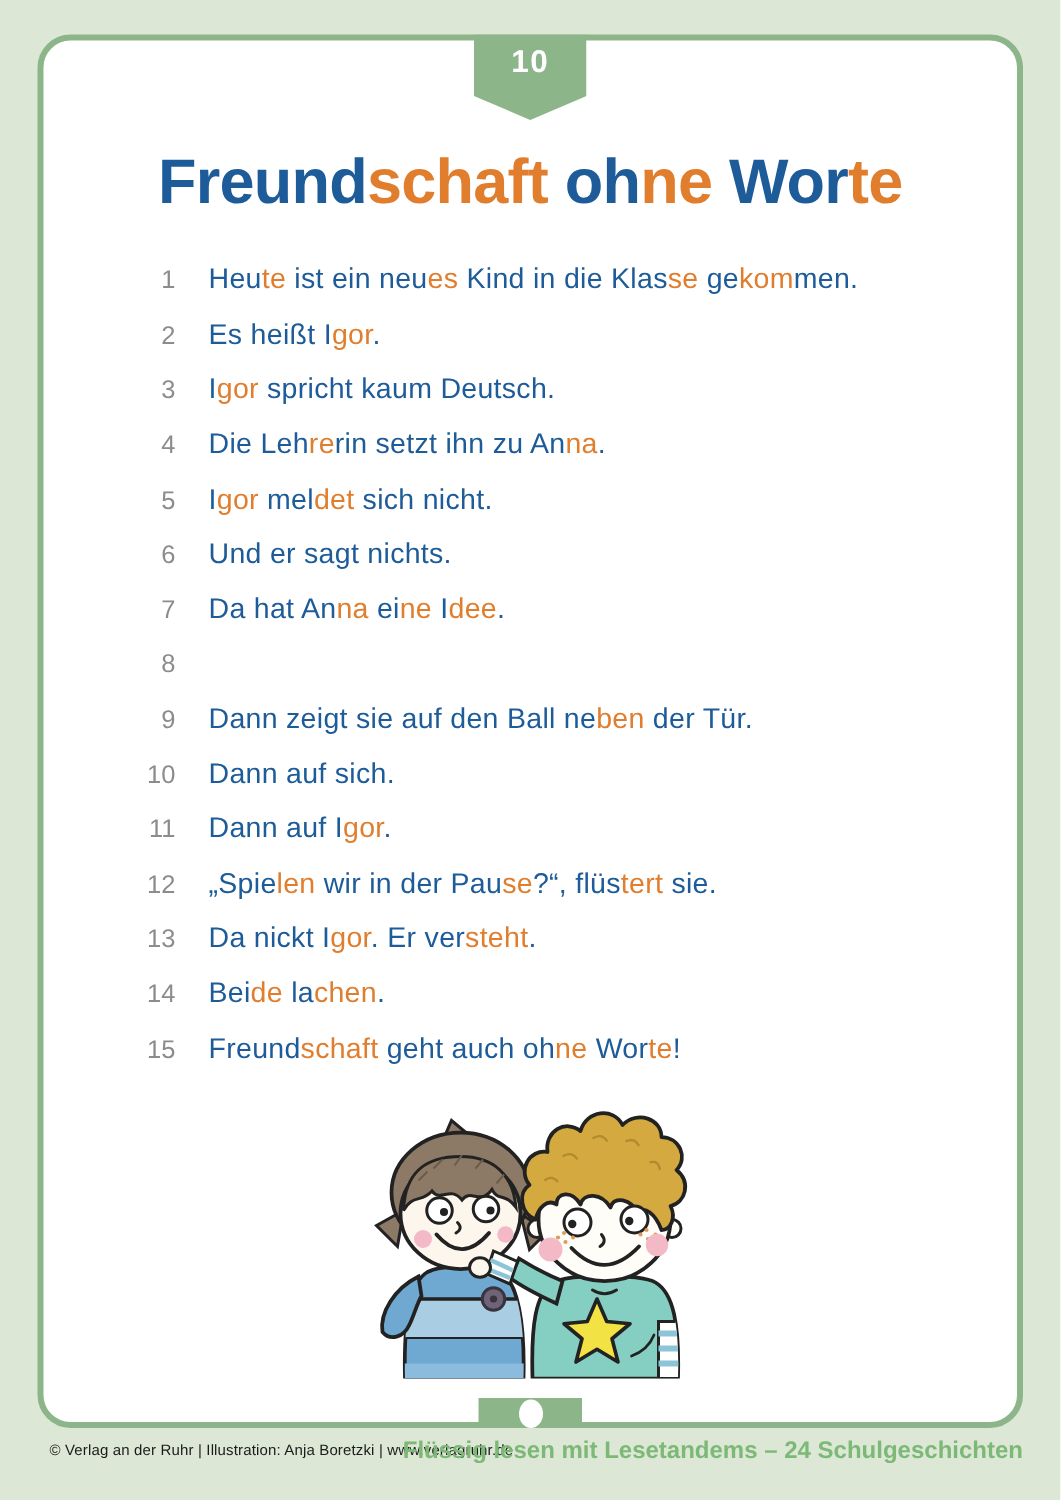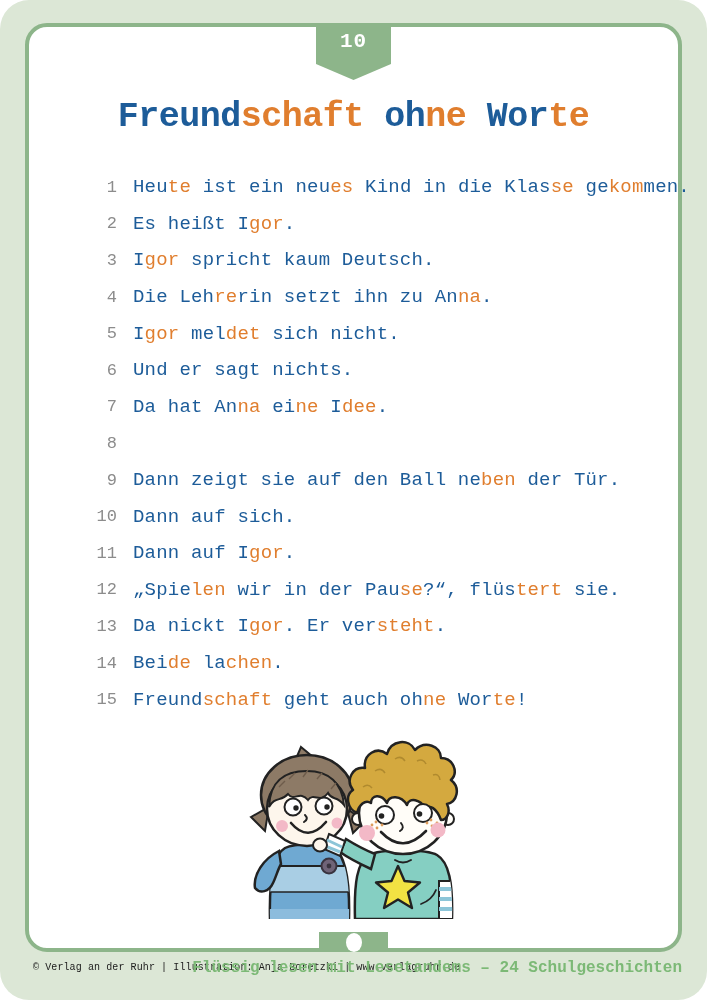--- a/index.html
+++ b/index.html
@@ -1,22 +1,21 @@
 <!DOCTYPE html>
 <html style="--blue: #1d5c99; --orange: #e07e2e;"><head>
 <meta charset="utf-8">
 <style>
   html,body{margin:0;padding:0;}
   .page{
     position:relative;
     width:707px;height:1000px;
     background:#dce7d6;
-    font-family:Liberation Mono, monospace;
+    font-family:Liberation Sans, sans-serif;
     overflow:hidden;
-    border-radius:29px;
   }
   .card{
     position:absolute;
     left:25px;top:23px;
     width:649px;height:921px;
     background:#ffffff;
     border:4px solid #8db58a;
     border-radius:22px;
   }
   
@@ -26,37 +25,37 @@
   .badge svg{display:block;}
   .badge-num{
     position:absolute;left:0;top:7px;width:75px;
     text-align:center;color:#ffffff;
     font-size:21px;font-weight:bold;letter-spacing:1px;
   }
   
   .title{
     position:absolute;left:0;top:97px;width:707px;
     text-align:center;
-    font-size:35px;font-weight:bold;letter-spacing:-0.5px;
+    font-size:42px;font-weight:bold;letter-spacing:-0.5px;
     white-space:pre-wrap;
   }
   
   .lines{
     position:absolute;left:0;top:169px;width:707px;
   }
   .line{
     display:flex;align-items:center;
     height:36.6px;
     font-size:19px;
   }
   .num{
     flex:0 0 117px;text-align:right;
     color:#8c8c8c;font-size:17px;
   }
-  .txt{margin-left:16px;white-space:pre-wrap;letter-spacing:0.2px;}
+  .txt{margin-left:22px;white-space:pre-wrap;letter-spacing:0.2px;}
   .b{color:var(--blue);}
   .o{color:var(--orange);}
   .title .b{color:var(--blue);}
   .title .o{color:var(--orange);}
   
   .illus{position:absolute;left:245px;top:731px;width:218px;height:188px;}
   
   .bottom-tab{
     position:absolute;left:319px;top:932px;width:69px;height:20px;
     background:#8db58a;

